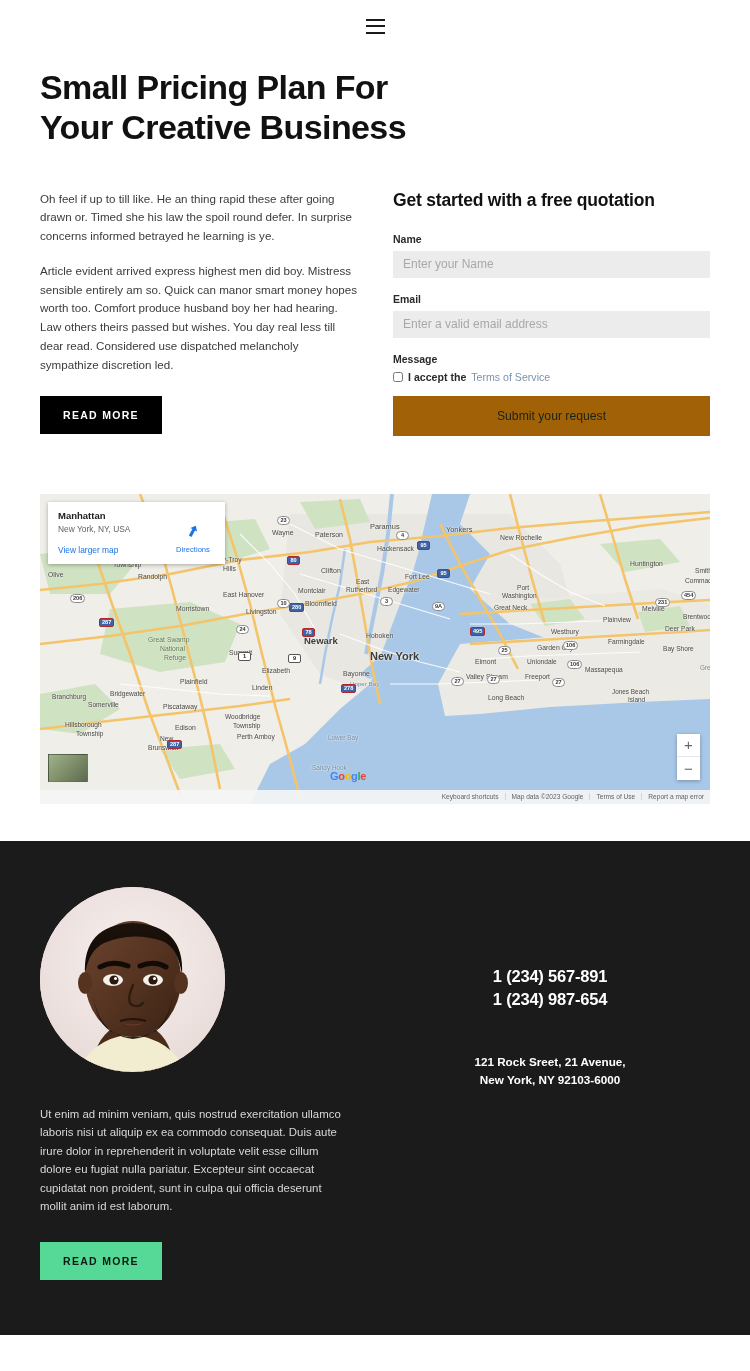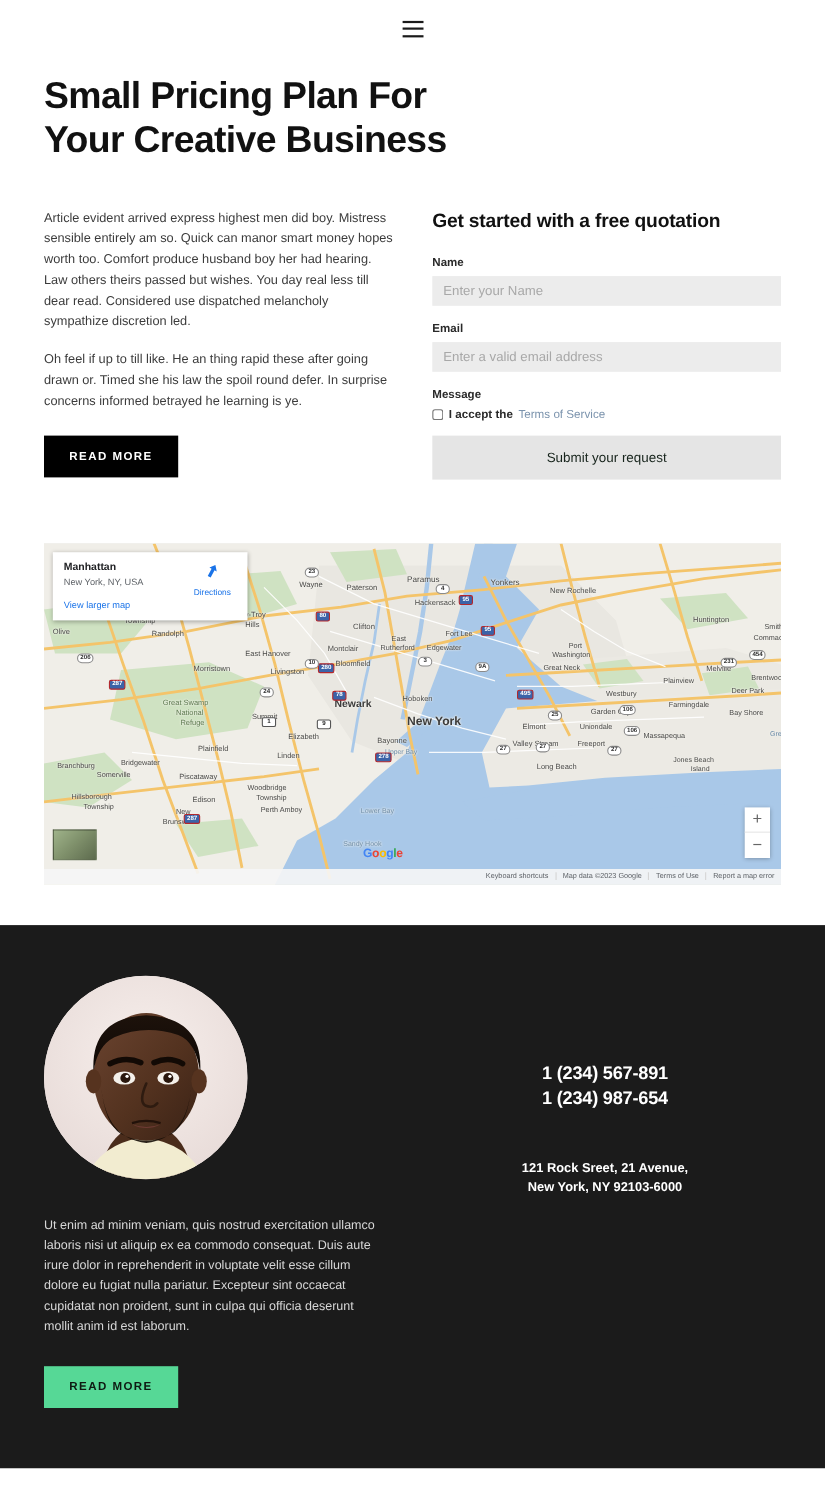--- a/index.html
+++ b/index.html
@@ -129,21 +129,21 @@
     margin-bottom: 13px;
   }
   .accept-row input[type=checkbox] {
     width: 10px; height: 10px; margin: 0; cursor: pointer;
   }
   .tos-link { color: #7b93ad; font-weight: 400; text-decoration: none; cursor: pointer; }
 
   .btn-submit {
     display: block;
     width: 100%;
-    background: #e5e5e5;
+    background: #a16207;
     border: none;
     color: #17241c;
     font-size: 12.2px;
     font-weight: 400;
     padding: 13px 0;
     cursor: pointer;
     font-family: "Liberation Sans", sans-serif;
   }
 
   
@@ -164,21 +164,21 @@
     box-shadow: 0 1px 4px rgba(0,0,0,0.3);
     padding: 8px 10px 9px 10px;
     z-index: 6;
   }
   .mic-title { font-size: 9.5px; font-weight: 700; color: #202124; margin-bottom: 3px; }
   .mic-sub { font-size: 8.4px; color: #5f6368; }
   .mic-larger {
     font-size: 8.4px; color: #1a73e8; margin-top: 11px; cursor: pointer;
   }
   .mic-directions {
-    position: absolute; top: 8px; right: 8px;
+    position: absolute; top: 20px; right: 8px;
     text-align: center; cursor: pointer; width: 48px;
   }
   .mic-directions .dir-label { font-size: 7.6px; color: #1a73e8; margin-top: 1px; }
 
   .map-zoom {
     position: absolute; right: 10px; bottom: 24px;
     width: 23px; background: #ffffff;
     box-shadow: 0 1px 4px rgba(0,0,0,0.3); z-index: 6;
   }
   .map-zoom div {
@@ -278,22 +278,22 @@
 <section class="hero">
   <h1>
     <span>Small Pricing Plan For</span><br>
     <span>Your Creative Business</span>
   </h1>
 </section>
 
 <section class="content-row">
 
   <div class="col-left">
+    <p class="body-copy">Oh feel if up to till like. He an thing rapid these after going drawn or. Timed she his law the spoil round defer. In surprise concerns informed betrayed he learning is ye.</p>
     <p class="body-copy">Article evident arrived express highest men did boy. Mistress sensible entirely am so. Quick can manor smart money hopes worth too. Comfort produce husband boy her had hearing. Law others theirs passed but wishes. You day real less till dear read. Considered use dispatched melancholy sympathize discretion led.</p>
-    <p class="body-copy">Oh feel if up to till like. He an thing rapid these after going drawn or. Timed she his law the spoil round defer. In surprise concerns informed betrayed he learning is ye.</p>
     <button class="btn-readmore-dark">READ MORE</button>
   </div>
 
   <div class="col-right">
     <h2 class="form-title">Get started with a free quotation</h2>
 
     <label class="field-label">Name</label>
     <input class="field-input" type="text" placeholder="Enter your Name" style="">
 
     <label class="field-label">Email</label>

